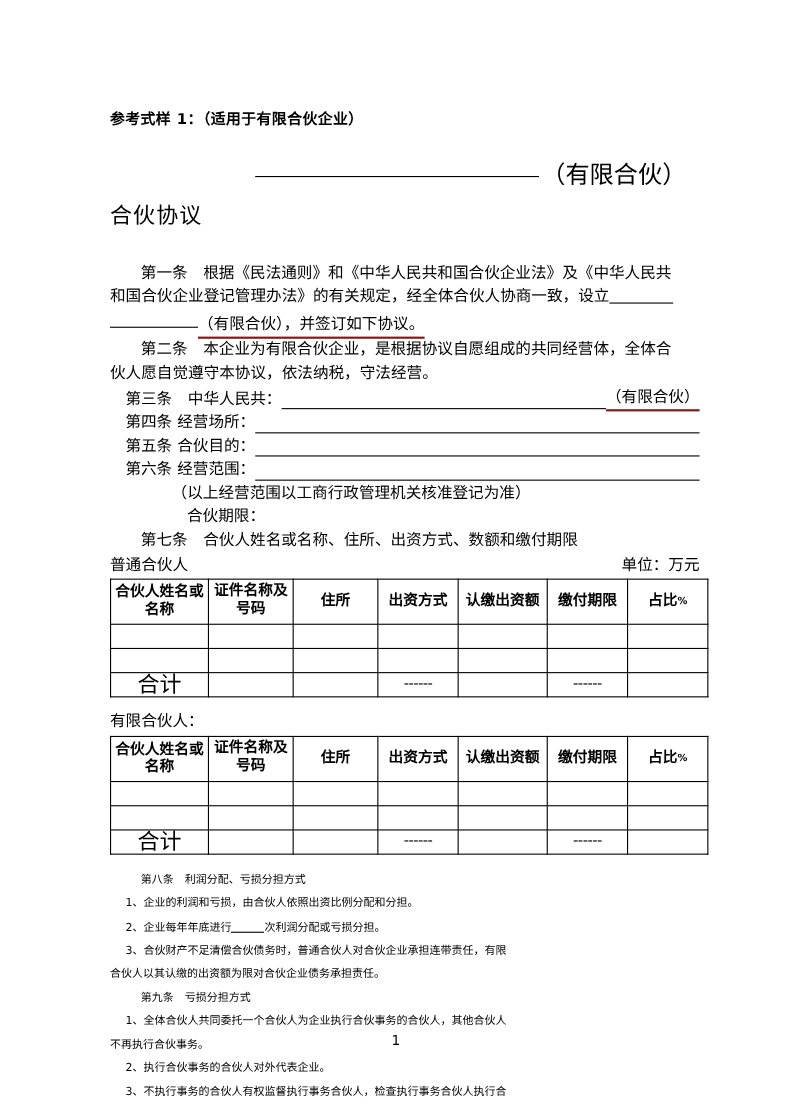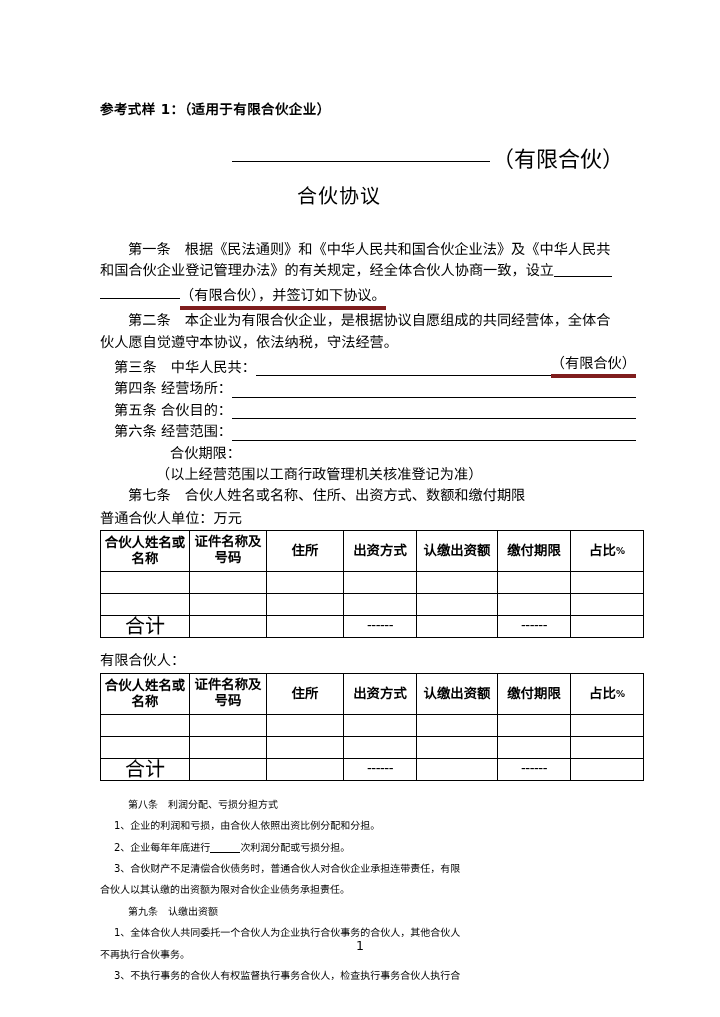--- a/index.html
+++ b/index.html
@@ -52,21 +52,21 @@
   }
   .title-blank {
     display: inline-block;
     width: 258px;
     border-bottom: 1.6px solid #000;
     vertical-align: 5px;
     margin-right: 2px;
   }
   .title-line2 {
     font-size: 20px;
-    text-align: center;
+    text-align: left;
     padding-right: 58px;
     margin-top: 6px;
     letter-spacing: 1px;
   }
 
   
   .body-text {
     font-size: 14.2px;
     line-height: 21.4px;
     text-align: justify;
@@ -79,21 +79,21 @@
   .indent4 { text-indent: 56px; }
   .indent5 { text-indent: 70px; }
 
   .blank-inline {
     display: inline-block;
     border-bottom: 1px solid #000;
     height: 0.95em;
     vertical-align: -2px;
   }
   .u-text {
-    border-bottom: 4px solid #7f1d1d;
+    border-bottom: 2px solid #7f1d1d;
     display: inline-block;
     vertical-align: -3px;
   }
 
   .line-row {
     display: flex;
     align-items: flex-end;
     white-space: nowrap;
   }
   .line-row .lab { flex: 0 0 auto; padding-left: 14px; }
@@ -101,21 +101,21 @@
     flex: 1 1 auto;
     border-bottom: 1px solid #000;
     height: 17px;
     margin-bottom: 2px;
   }
   .line-row .suffix { flex: 0 0 auto; }
 
   
   .tbl-caption-row {
     display: flex;
-    justify-content: flex-start;
+    justify-content: space-between;
     font-size: 14.2px;
     line-height: 21px;
     margin-top: 1px;
   }
   .tbl-label {
     font-size: 14.2px;
     line-height: 21px;
     margin-top: 12px;
     margin-bottom: 2px;
   }
@@ -215,22 +215,22 @@
       <div class="line-row">
         <span class="lab">第五条 合伙目的：</span>
         <span class="fill"></span>
       </div>
 
       <div class="line-row">
         <span class="lab">第六条 经营范围：</span>
         <span class="fill"></span>
       </div>
 
+      <p class="p indent4">（以上经营范围以工商行政管理机关核准登记为准）</p>
       <p class="p indent5">合伙期限：</p>
-      <p class="p indent4">（以上经营范围以工商行政管理机关核准登记为准）</p>
       <p class="p indent2">第七条　合伙人姓名或名称、住所、出资方式、数额和缴付期限</p>
     </div>
 
     <div class="tbl-caption-row">
       <span>普通合伙人</span>
       <span>单位：万元</span>
     </div>
 
     <table class="partners">
       <thead>
@@ -319,22 +319,23 @@
         </tr>
       </tbody>
     </table>
 
     <div class="clauses">
       <p class="p indent2">第八条　利润分配、亏损分担方式</p>
       <p class="p indent1">1、企业的利润和亏损，由合伙人依照出资比例分配和分担。</p>
       <p class="p indent1"><span>2、企业每年年底进行</span><span class="blank-inline" style="width:30px"></span><span>次利润分配或亏损分担。</span></p>
       <p class="p indent1">3、合伙财产不足清偿合伙债务时，普通合伙人对合伙企业承担连带责任，有限</p>
       <p class="p">合伙人以其认缴的出资额为限对合伙企业债务承担责任。</p>
-      <p class="p indent2">第九条　认缴出资额</p>
+      <p class="p indent2">第九条　亏损分担方式</p>
       <p class="p indent1">1、全体合伙人共同委托一个合伙人为企业执行合伙事务的合伙人，其他合伙人</p>
       <p class="p">不再执行合伙事务。</p>
+      <p class="p indent1">2、执行合伙事务的合伙人对外代表企业。</p>
       <p class="p indent1">3、不执行事务的合伙人有权监督执行事务合伙人，检查执行事务合伙人执行合</p>
     </div>
 
   </div>
 
   <div class="page-number">1</div>
 </div>
 
 </body></html>

